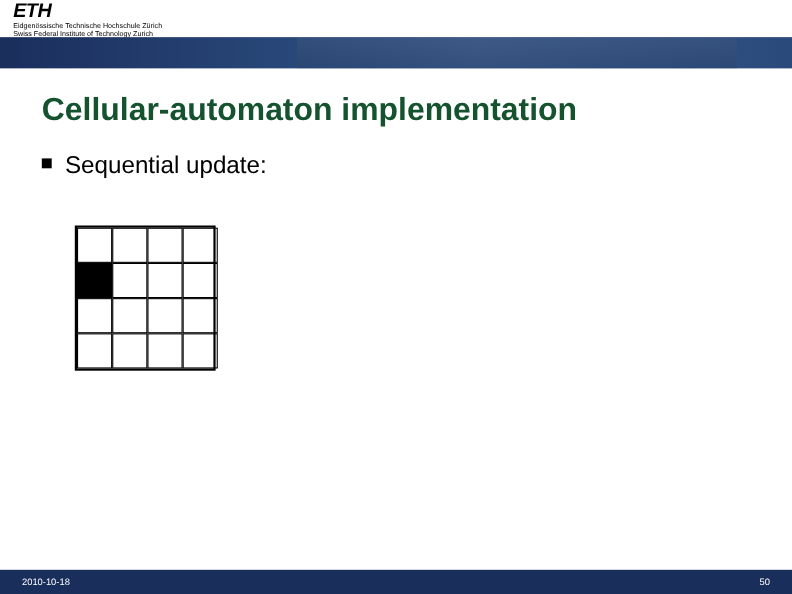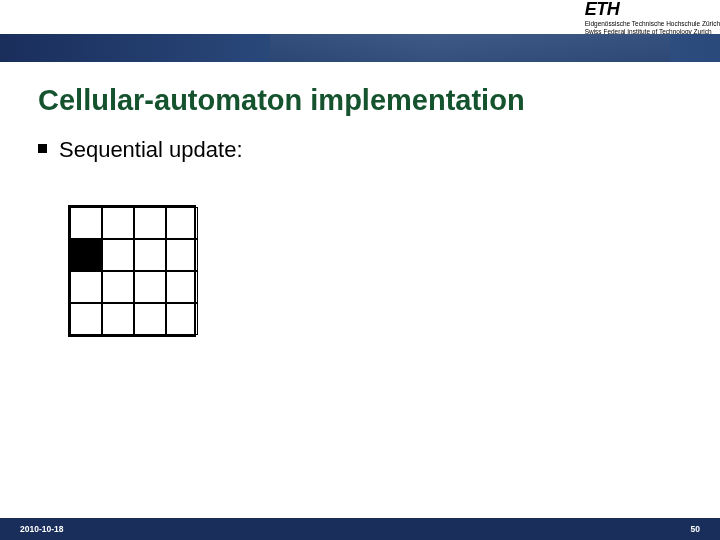--- a/index.html
+++ b/index.html
@@ -16,21 +16,20 @@
       height: 62px;
       background: #1a2e5c;
       position: relative;
     }
     .header-top {
       height: 34px;
       background: #ffffff;
       display: flex;
       align-items: center;
       padding-left: 12px;
-      justify-content: flex-end;
     }
     .eth-logo {
       display: flex;
       flex-direction: column;
     }
     .eth-text {
       font-size: 18px;
       font-weight: 900;
       color: #000000;
       letter-spacing: -0.5px;
@@ -102,21 +101,20 @@
       position: absolute;
       bottom: 0;
       left: 0;
       width: 100%;
       height: 22px;
       background: #1a2e5c;
       display: flex;
       align-items: center;
       color: #ffffff;
       font-size: 8.5px;
-      font-weight: bold;
     }
     .footer-date {
       margin-left: 20px;
     }
     .footer-names {
       position: absolute;
       left: 50%;
       transform: translateX(-50%);
       white-space: nowrap;
     }

